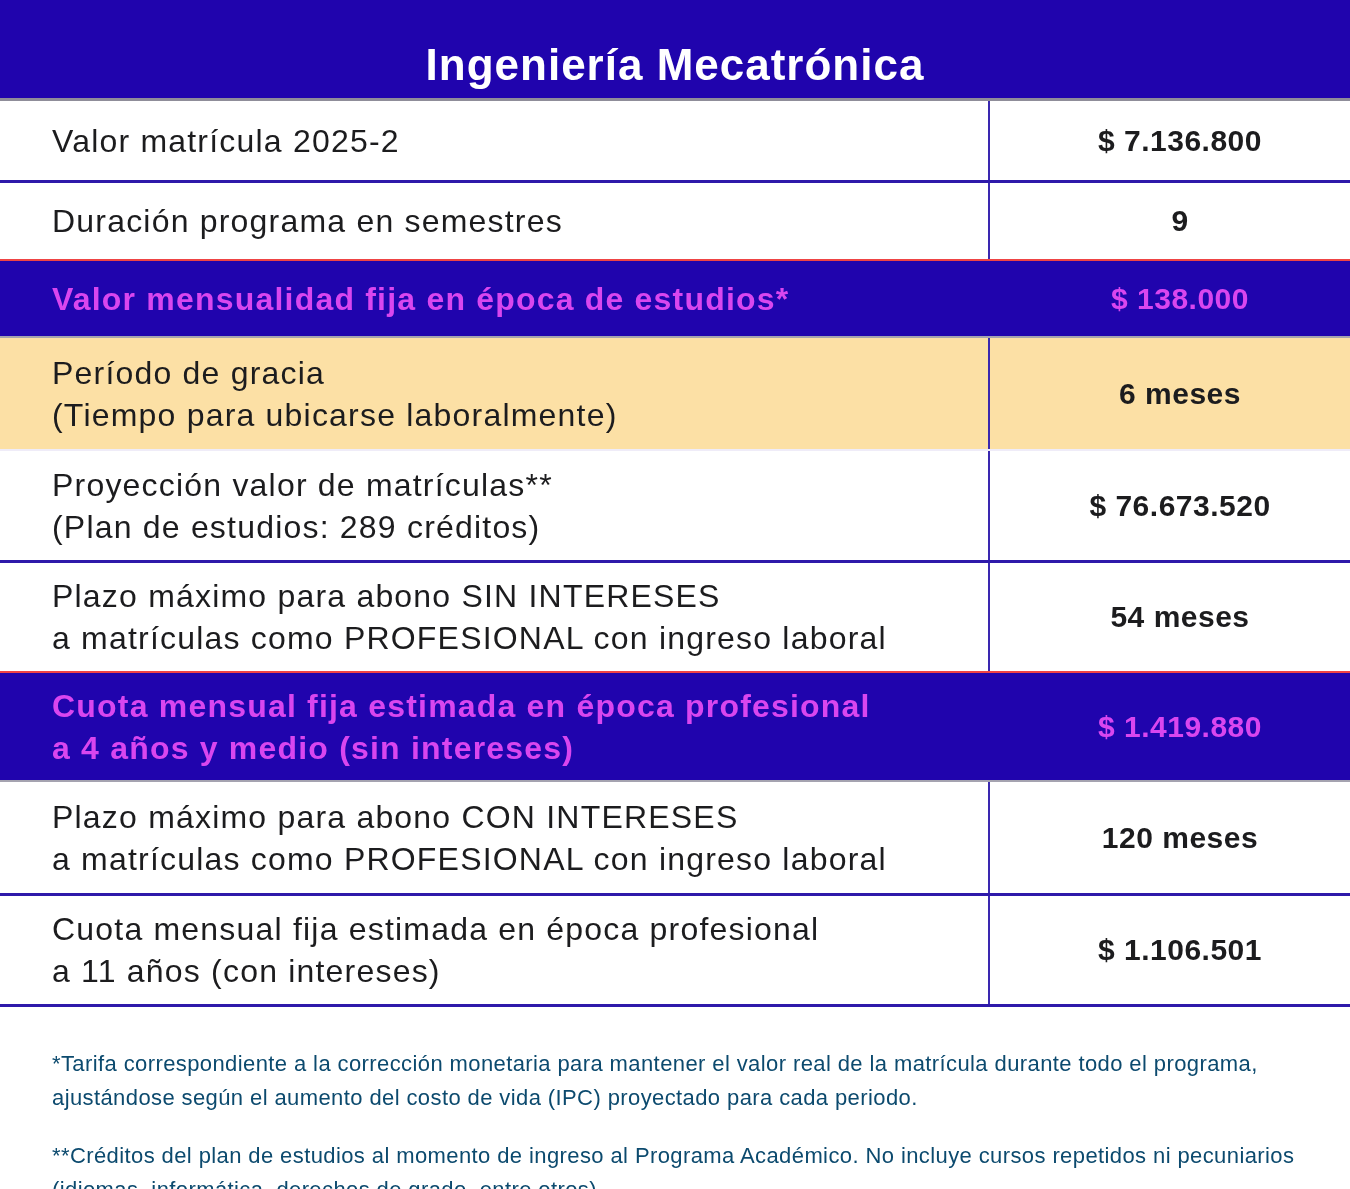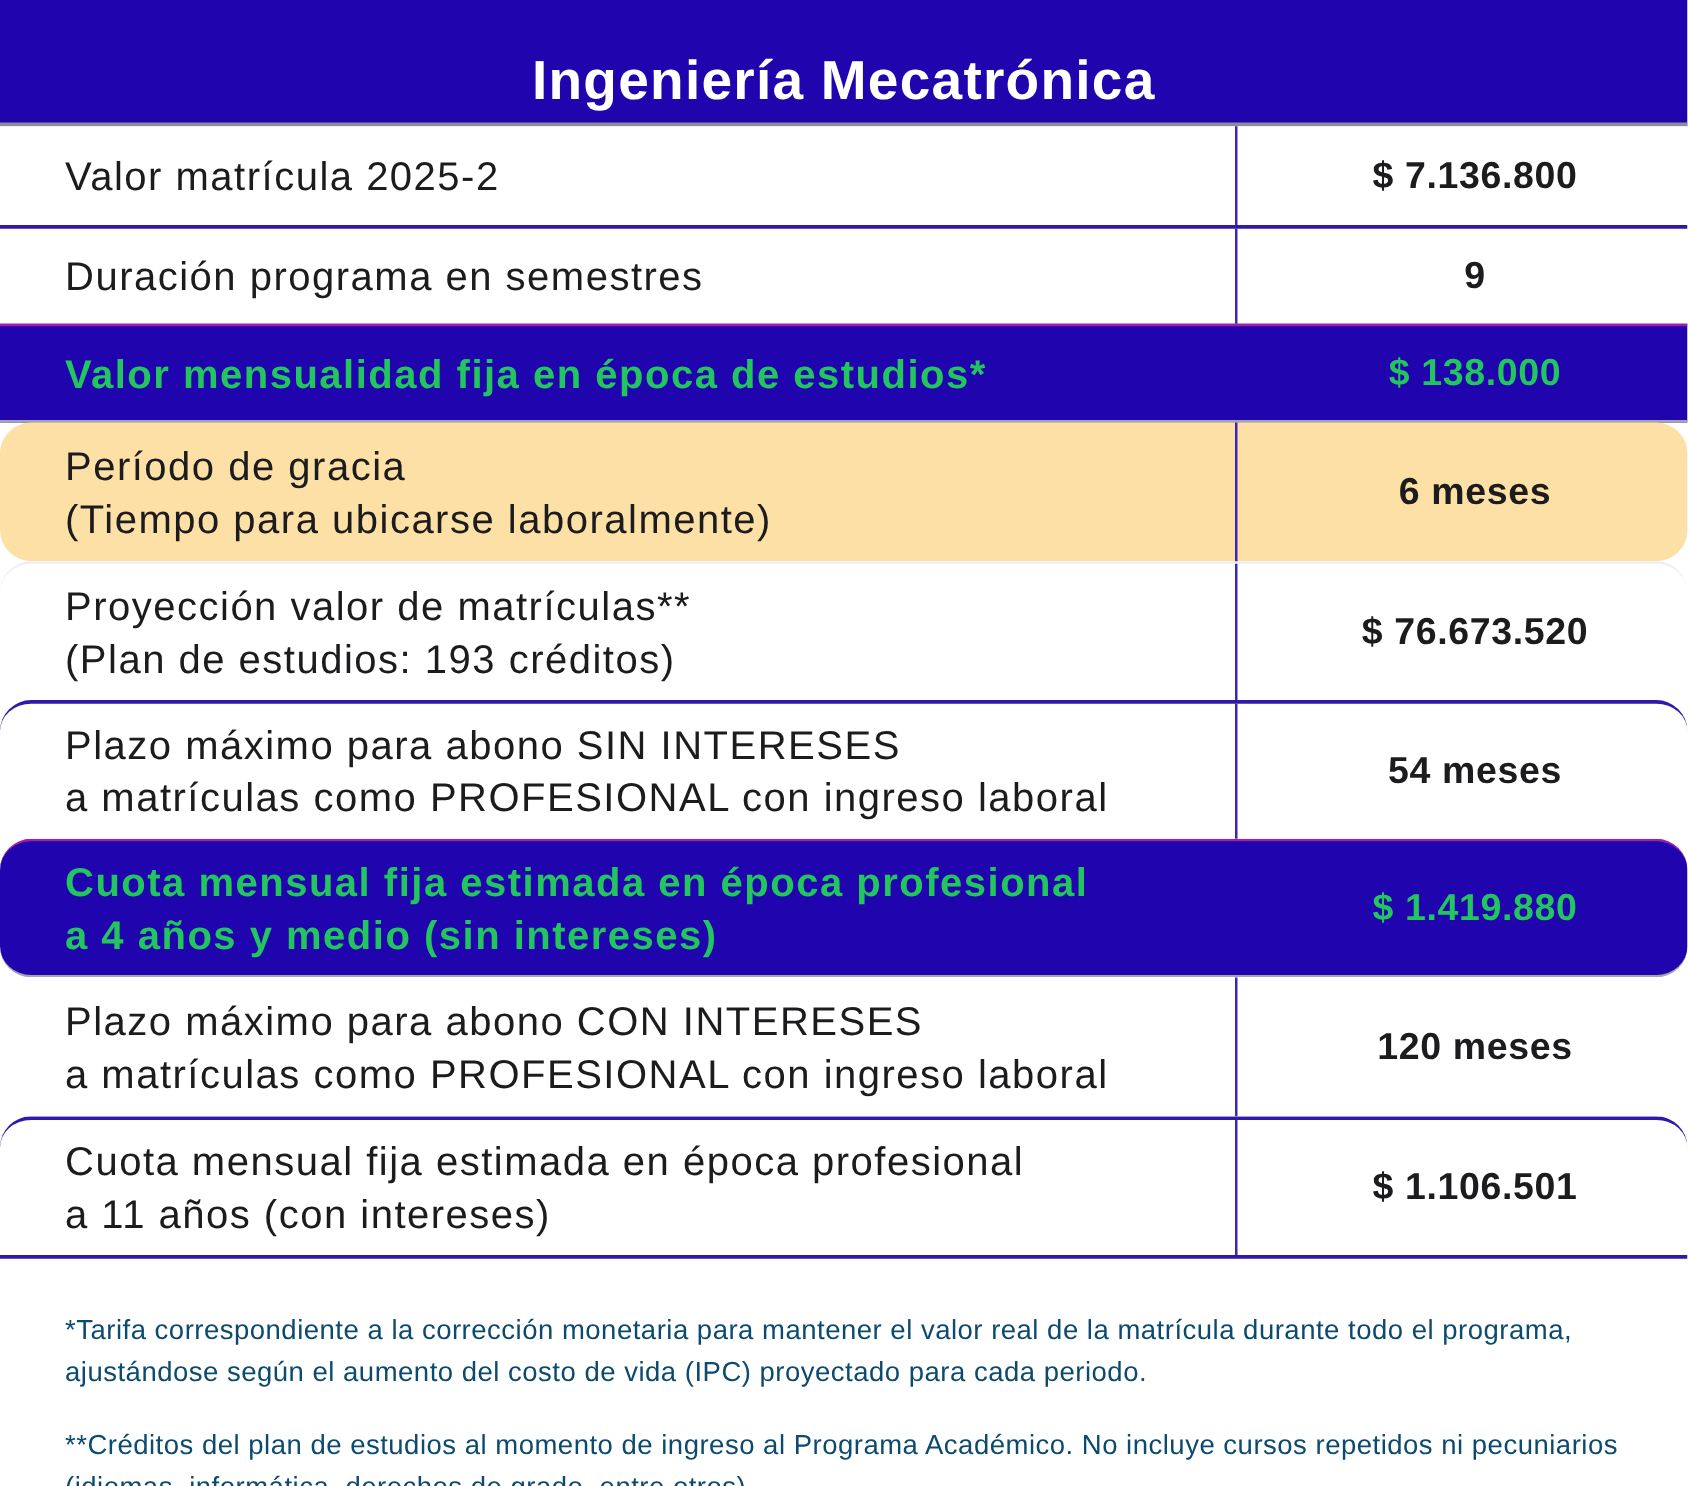--- a/index.html
+++ b/index.html
@@ -33,24 +33,24 @@
   
   .fee-table{width:100%;border-bottom:3px solid var(--line);}
   .row{
     display:flex;align-items:stretch;
     border-top:3px solid var(--line);
     background:#ffffff;
     gap:20px;
   }
   .row:first-child{border-top:none;}
   .row.single{min-height:79px;}
-  .row.double{min-height:111px;border-radius:25px;}
+  .row.double{min-height:111px;}
   .row.blue{
-    background:var(--blue);color:#22c55e;
-    border-top:2px solid #a21caf;
+    background:var(--blue);color:#d946ef;
+    border-top:2px solid #ef4444;
     border-bottom:2px solid #a5a3b0;
   }
   .row.after-blue{border-top:none;}
   .row.cream{background:var(--cream);}
   .row.after-cream{border-top:2px solid #efecf8;}
 
   .cell-label{
     flex:1;
     display:flex;flex-direction:column;justify-content:center;
     padding:10px 20px 10px 52px;
@@ -108,21 +108,21 @@
       <div class="row double cream after-blue">
         <div class="cell-label">
           <div>Período de gracia</div>
           <div>(Tiempo para ubicarse laboralmente)</div>
         </div>
         <div class="cell-value">6 meses</div>
       </div>
       <div class="row double after-cream">
         <div class="cell-label">
           <div>Proyección valor de matrículas**</div>
-          <div>(Plan de estudios: 193 créditos)</div>
+          <div>(Plan de estudios: 289 créditos)</div>
         </div>
         <div class="cell-value">$ 76.673.520</div>
       </div>
       <div class="row double">
         <div class="cell-label">
           <div>Plazo máximo para abono SIN INTERESES</div>
           <div>a matrículas como PROFESIONAL con ingreso laboral</div>
         </div>
         <div class="cell-value">54 meses</div>
       </div>

